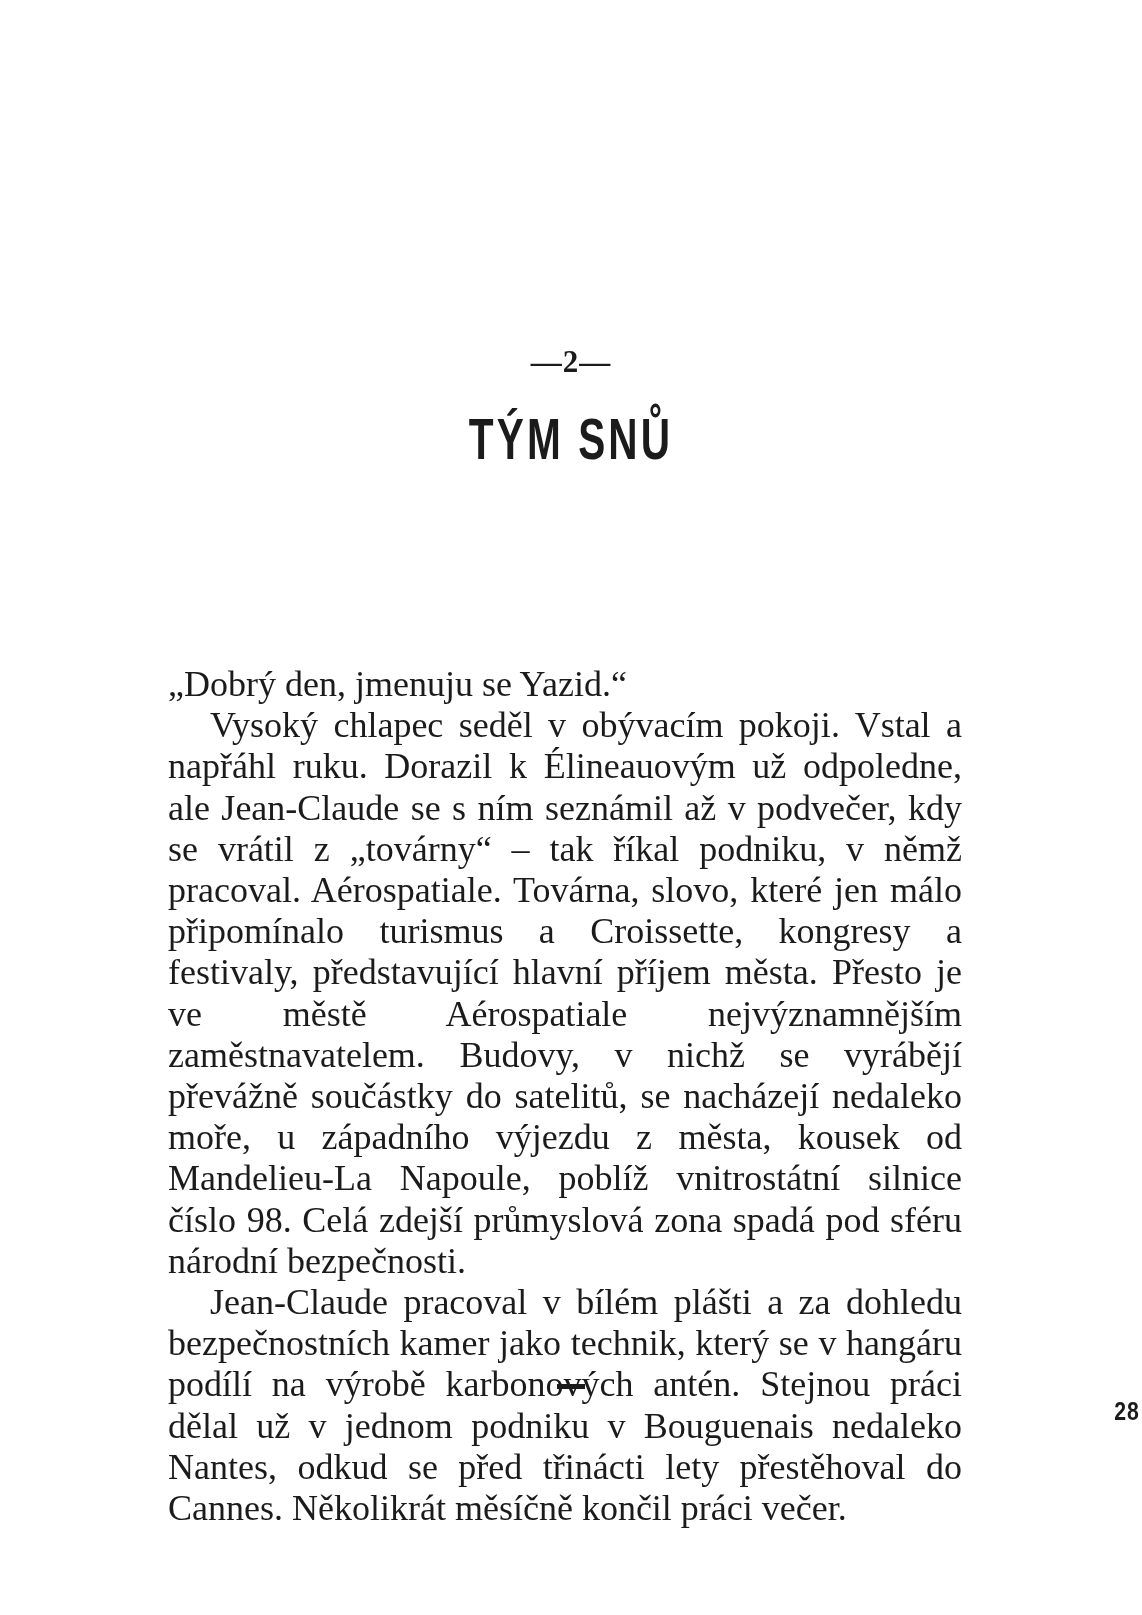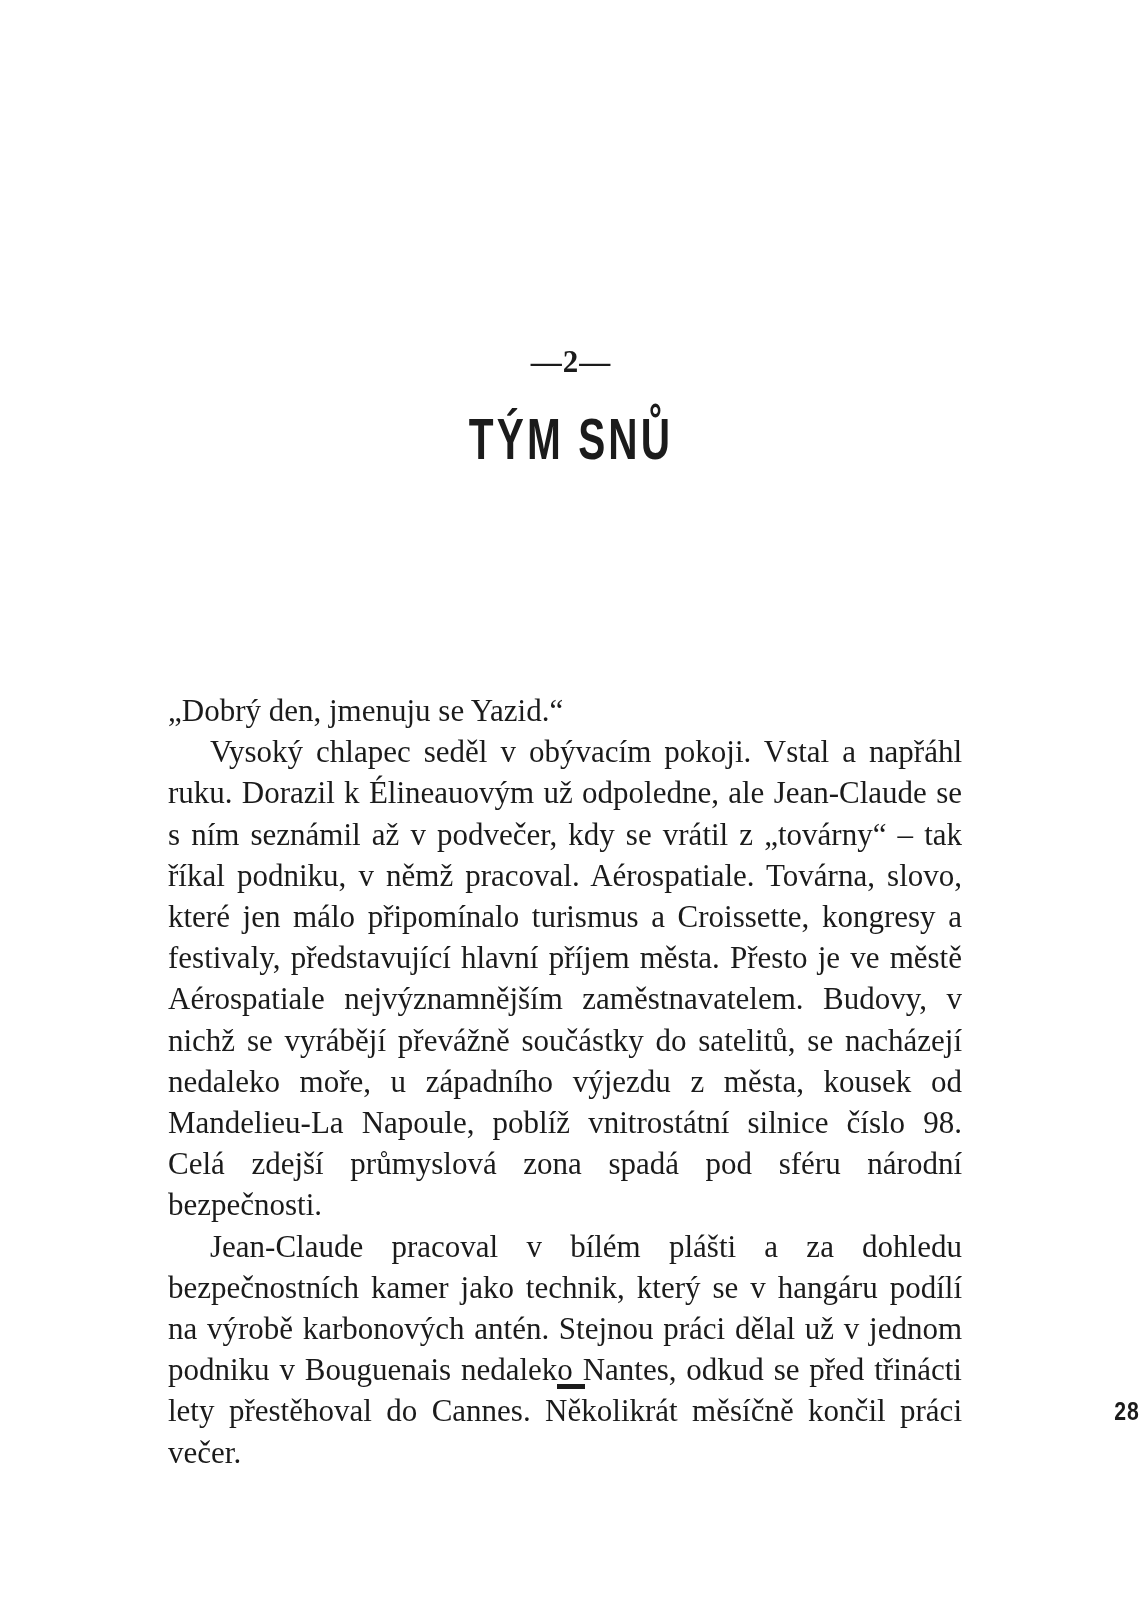--- a/index.html
+++ b/index.html
@@ -38,23 +38,23 @@
     font-weight: bold;
     font-size: 52px;
     letter-spacing: 4px;
     transform: scale(0.78, 1.12);
     transform-origin: center top;
     white-space: nowrap;
   }
   .body-text {
     position: absolute;
     left: 168px;
-    top: 690px;
+    top: 664px;
     width: 794px;
-    font-size: 31px;
+    font-size: 36px;
     line-height: 41.2px;
     text-align: justify;
     text-justify: inter-word;
   }
   .body-text p {
     margin: 0;
     padding: 0;
   }
   .body-text p.indent {
     text-indent: 42px;

